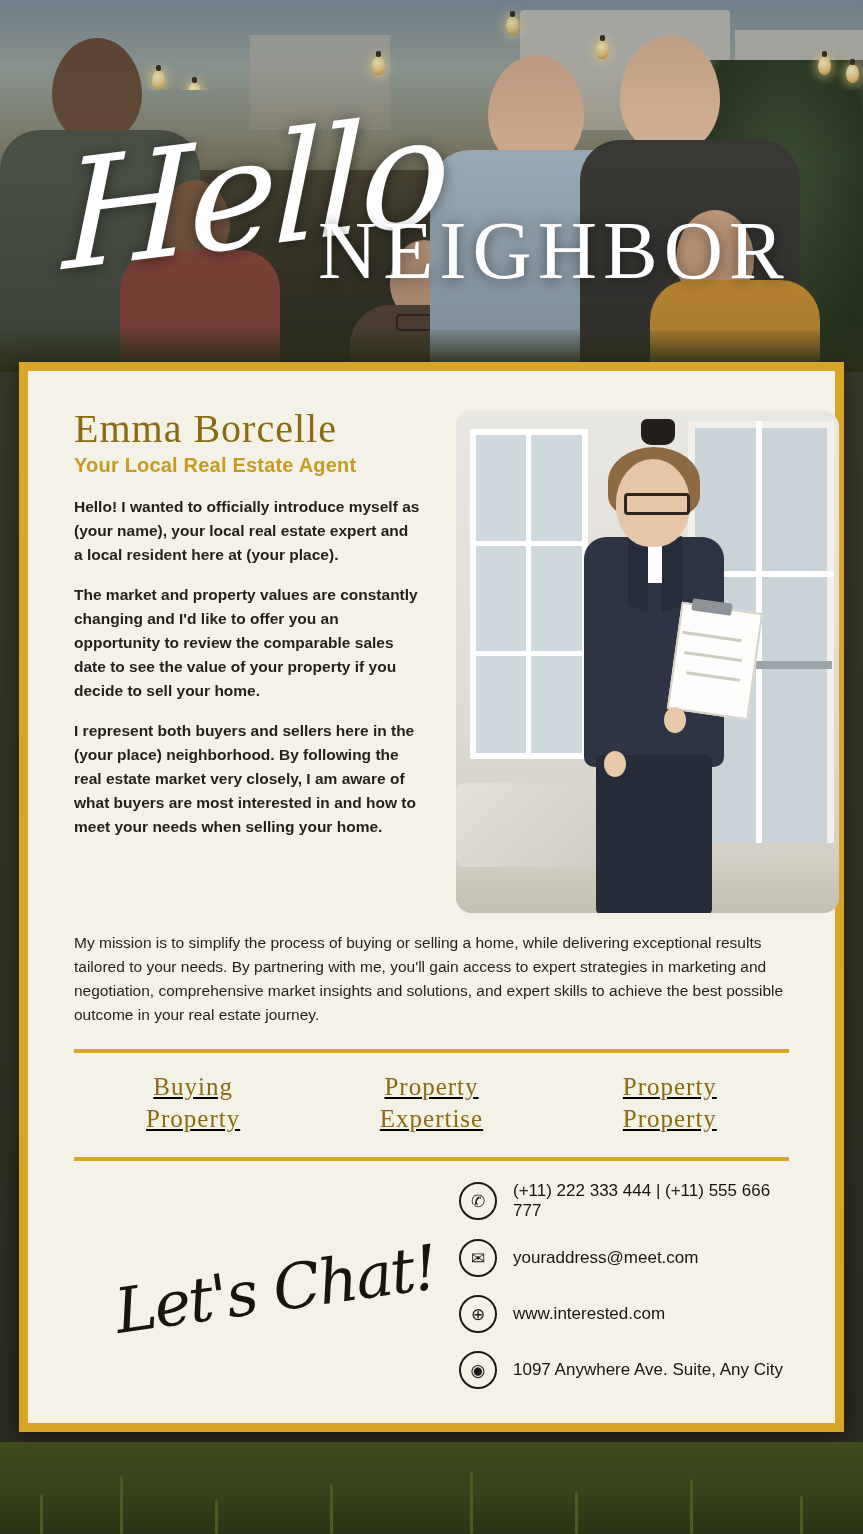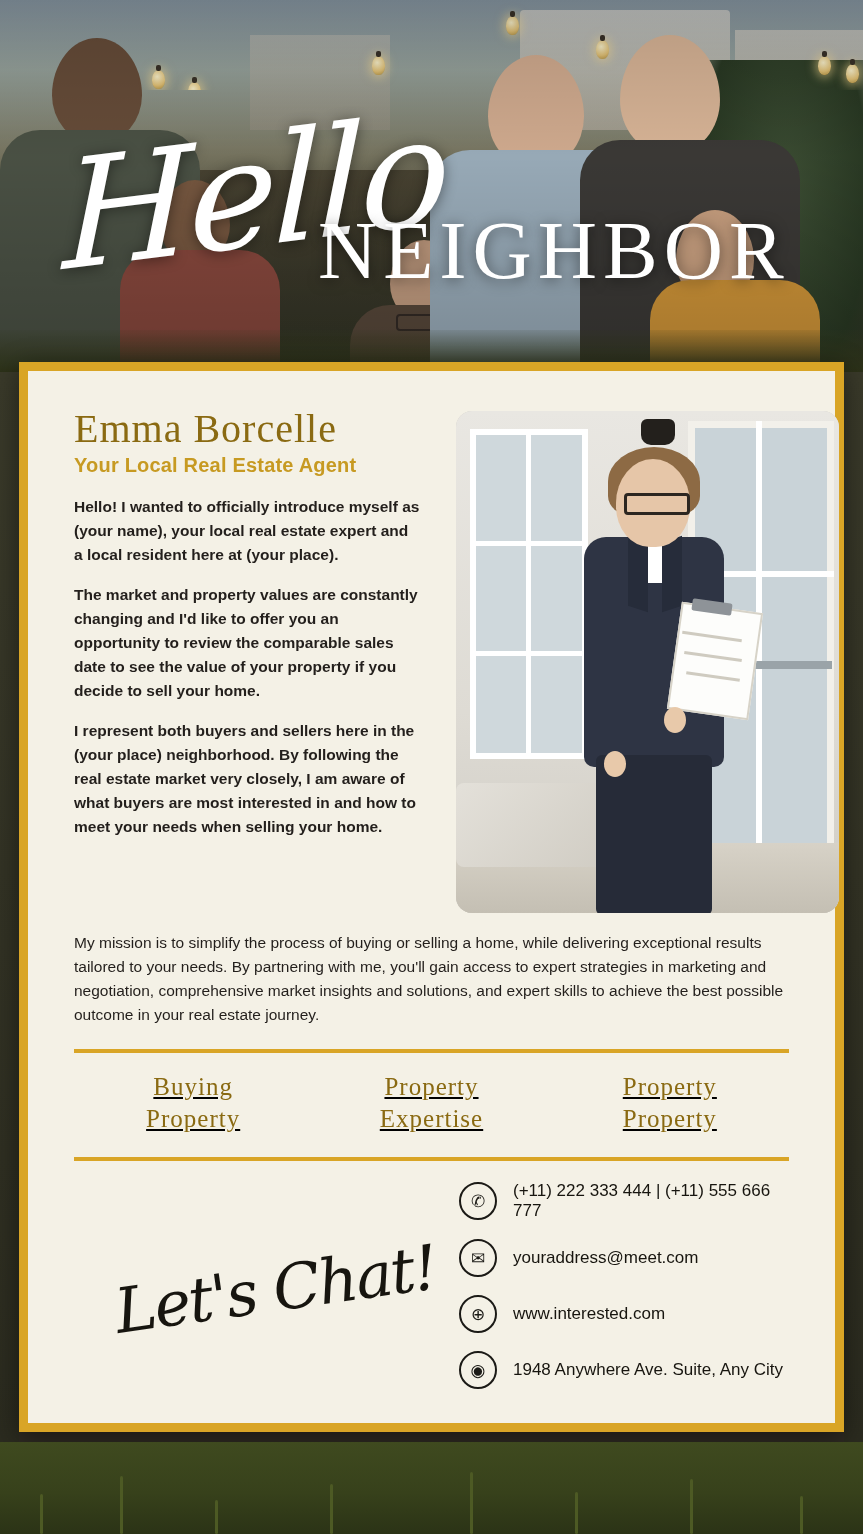--- a/index.html
+++ b/index.html
@@ -463,21 +463,21 @@
             <div class="c-text">youraddress@meet.com</div>
           </div>
 
           <div class="contact-row">
             <div class="c-icon">⊕</div>
             <div class="c-text">www.interested.com</div>
           </div>
 
           <div class="contact-row">
             <div class="c-icon">◉</div>
-            <div class="c-text">1948 Anywhere Ave. Suite, Any City</div>
+            <div class="c-text">1097 Anywhere Ave. Suite, Any City</div>
           </div>
 
         </div>
       </div>
 
     </div>
   </div>
 
   <div class="bottom">
     <div class="blade" style="left:40px; height:40px;"></div>

